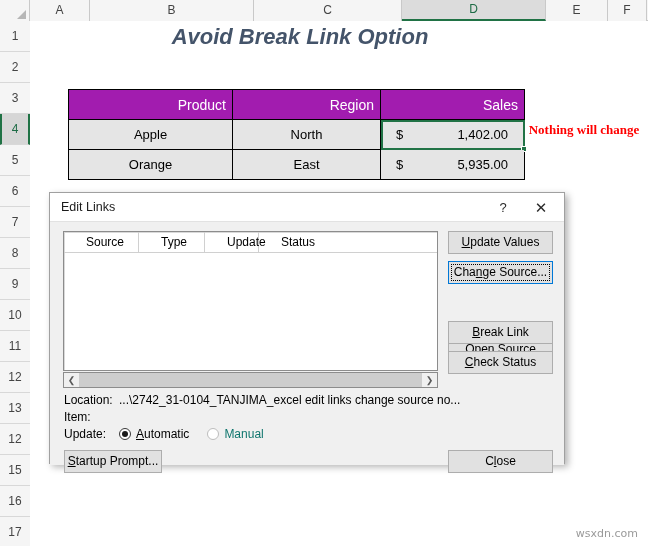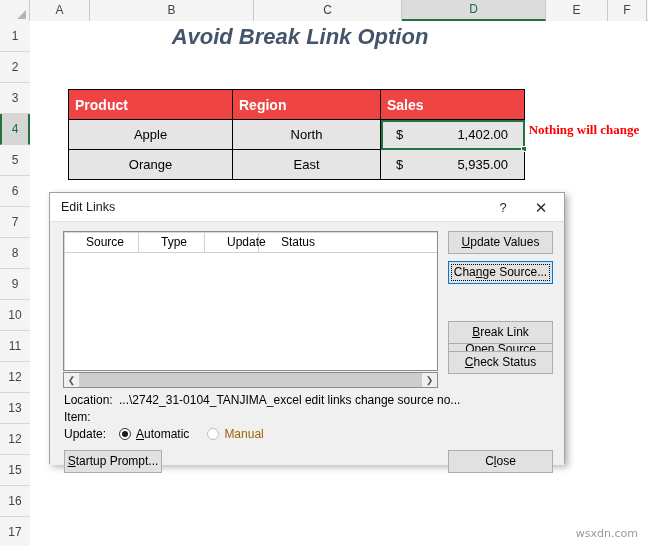--- a/index.html
+++ b/index.html
@@ -112,24 +112,24 @@
     border-collapse: collapse;
     table-layout: fixed;
   }
   .data-table th, .data-table td {
     border: 1px solid #000000;
     height: 30px;
     font-size: 13px;
     padding: 0 6px;
   }
   .data-table th {
-    background: #ef4444;
+    background: #a21caf;
     color: #ffffff;
-    font-weight: bold;
-    text-align: left;
+    font-weight: normal;
+    text-align: right;
     font-size: 14px;
   }
   .data-table td { text-align: center; color: #000000; background: #e5e5e5; }
   .c-product { width: 164px; }
   .c-region  { width: 148px; }
   .c-sales   { width: 144px; }
   .sales-cell { position: relative; padding: 0; }
   .sales-inner {
     display: flex;
     justify-content: space-between;
@@ -322,21 +322,21 @@
   }
   .radio.checked::after {
     content: "";
     position: absolute;
     left: 2px; top: 2px;
     width: 6px; height: 6px;
     border-radius: 50%;
     background: #1a1a1a;
   }
   .radio.disabled { border-color: #bdbdbd; }
-  .radio-label.disabled { color: #a16207; }
+  .radio-label.disabled { color: #0f766e; }
 
   .btn-startup {
     position: absolute;
     left: 14px; top: 228px;
     width: 98px; height: 23px;
     line-height: 21px;
   }
   .btn-close {
     position: absolute;
     left: 398px; top: 228px;

